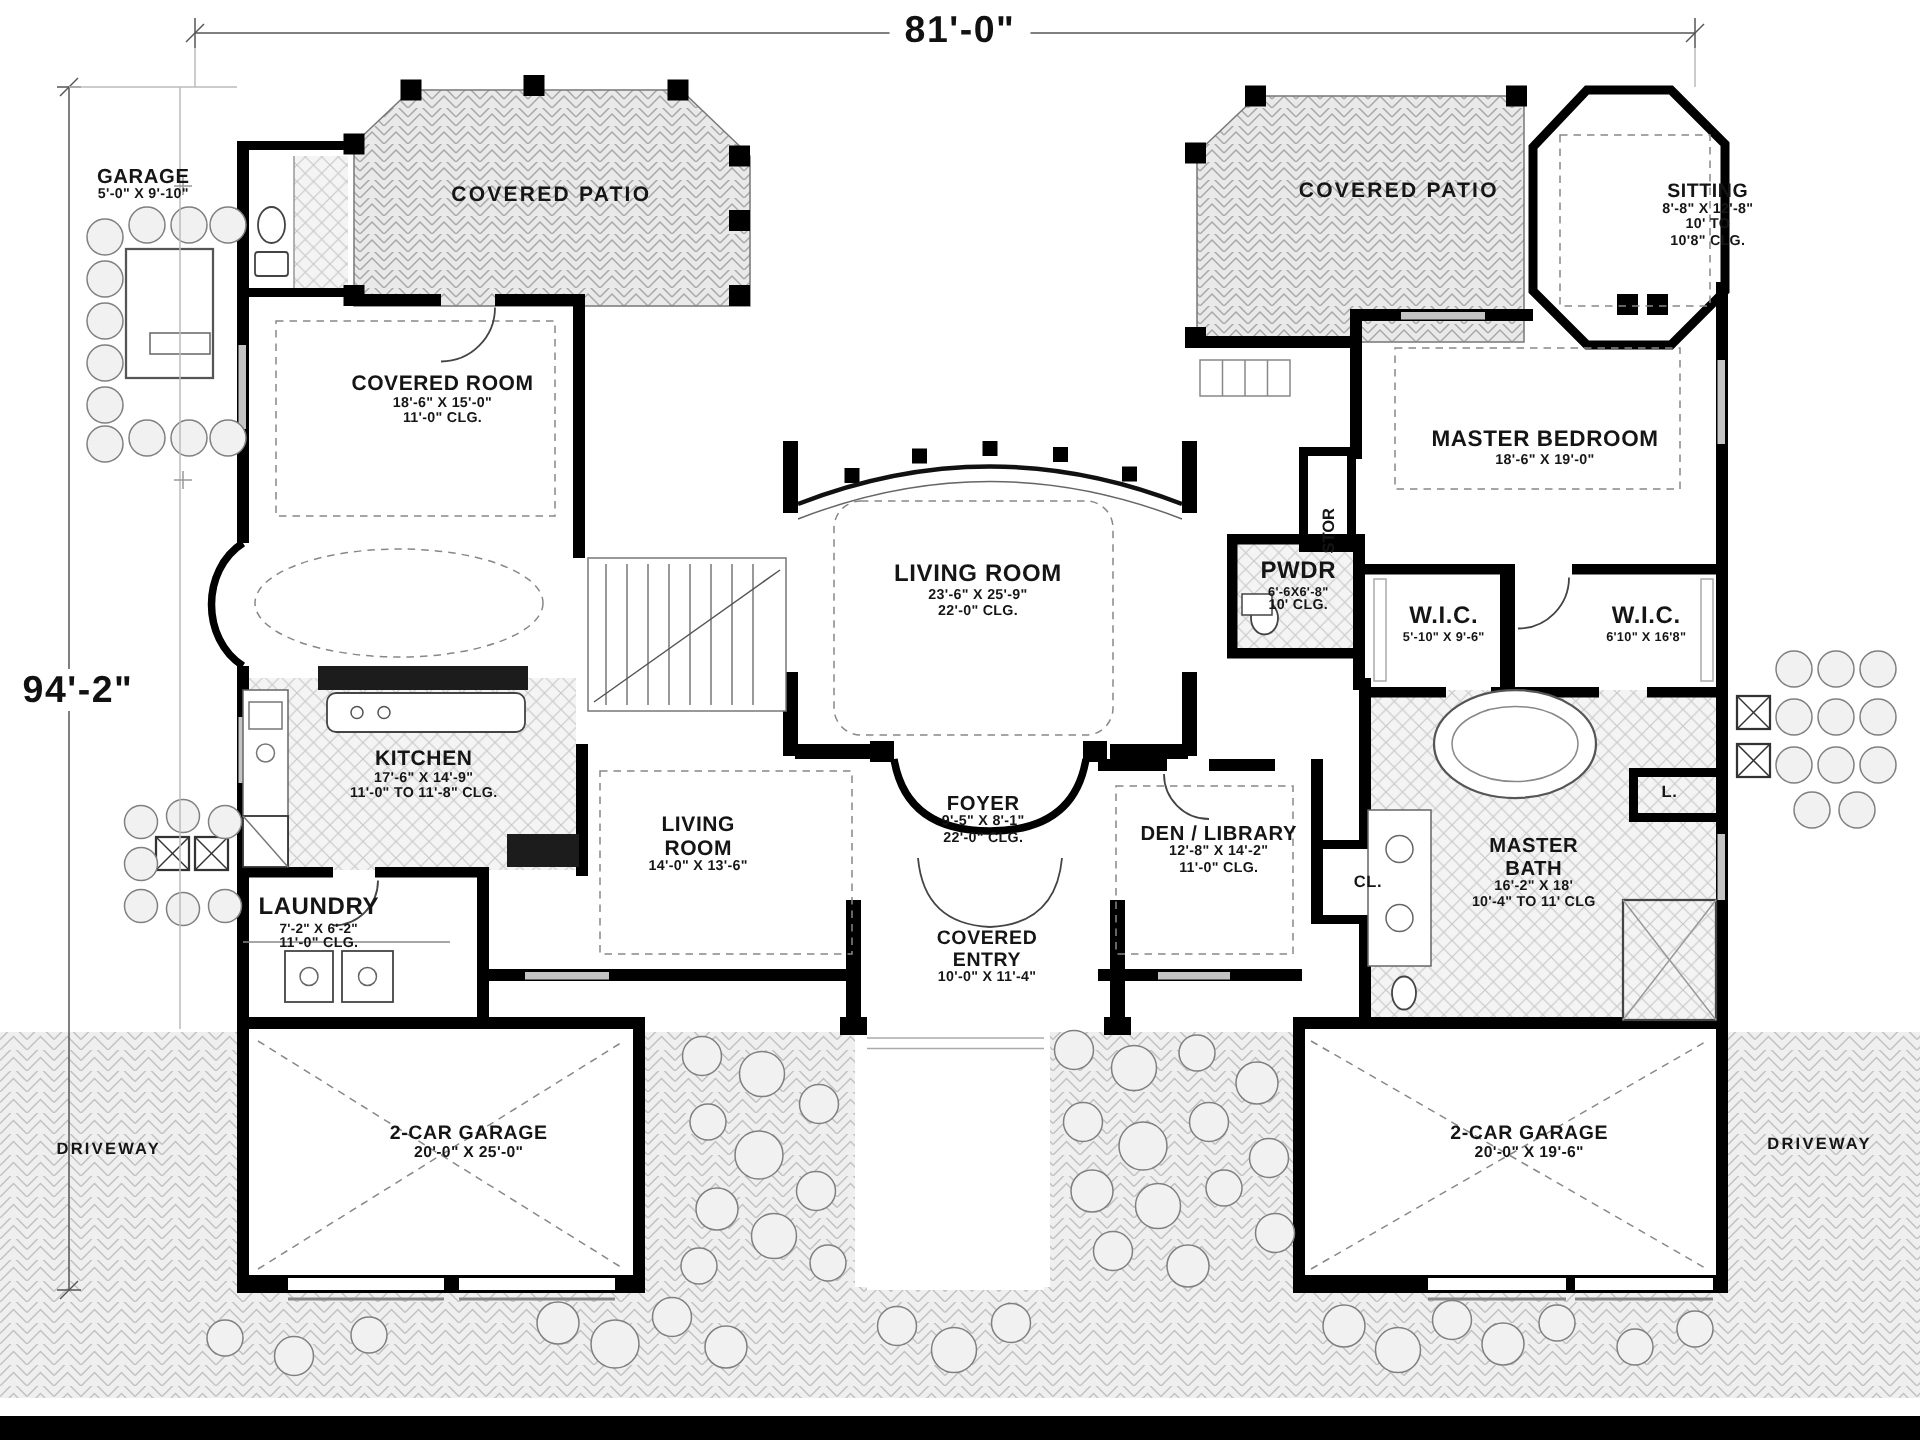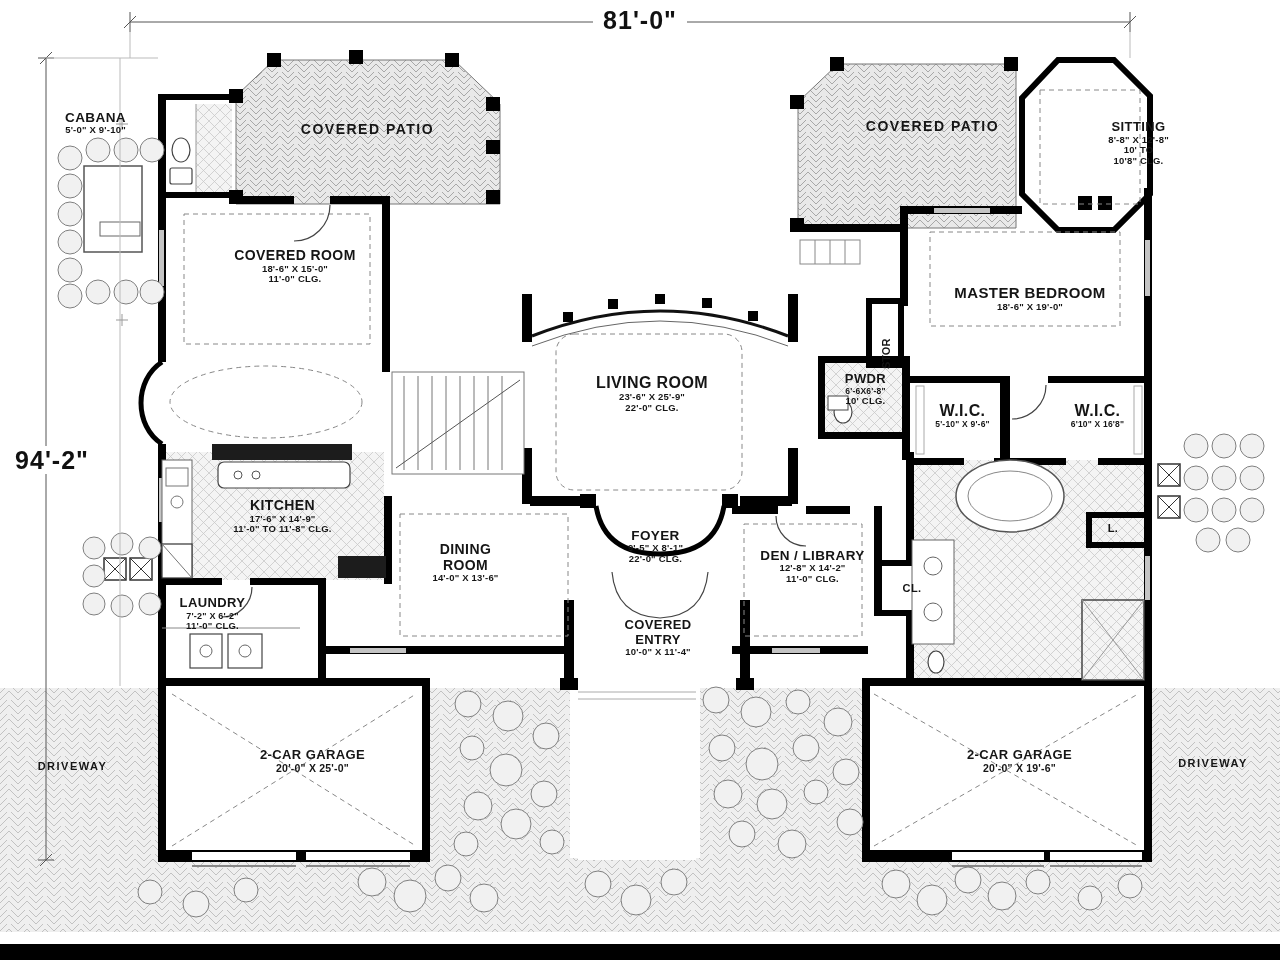--- a/index.html
+++ b/index.html
@@ -4,21 +4,21 @@
 <style>
   html,body{margin:0;padding:0;background:#fff;}
   .plan{position:relative;width:1280px;height:960px;background:#fff;overflow:hidden;
         font-family:"Liberation Sans",sans-serif;}
   svg.draw{position:absolute;left:0;top:0;width:1280px;height:960px;z-index:1;}
   .lbl{position:absolute;text-align:center;color:#151515;line-height:1.12;z-index:2;}
   .lbl span{display:block;}
   .nm{font-weight:700;letter-spacing:.4px;}
   .sz{font-weight:700;font-size:9.5px;letter-spacing:.2px;}
   .n17{font-size:13px;} .n16{font-size:16px;} .n15{font-size:15px;} .n14{font-size:14px;}
-  .n135{font-size:13.5px;} .n13{font-size:13px;} .n125{font-size:13px;} .n12{font-size:16px;}
+  .n135{font-size:13.5px;} .n13{font-size:13px;} .n125{font-size:16px;} .n12{font-size:16px;}
   .n11{font-size:11px;}
   .ls{letter-spacing:1.5px;}
   .dim{position:absolute;z-index:3;text-align:center;font-weight:700;color:#111;}
   .dim span{background:#fff;padding:0 10px;font-size:25px;letter-spacing:1px;}
   .vert{writing-mode:vertical-rl;transform:rotate(180deg);font-weight:700;font-size:11px;color:#151515;}
 </style>
 </head>
 <body>
 
 <div class="plan">
@@ -367,21 +367,21 @@
 </svg>
 
 <div class="dim" style="left:540px;top:6px;width:200px;">
   <span>81'-0"</span>
 </div>
 <div class="dim" style="left:0px;top:446px;width:104px;">
   <span>94'-2"</span>
 </div>
 
 <div class="lbl" style="left:28px;top:110px;width:135px;">
-  <span class="nm n135">CABANA</span>
+  <span class="nm n135">GARAGE</span>
   <span class="sz">5'-0" X 9'-10"</span>
 </div>
 
 <div class="lbl" style="left:280px;top:122px;width:175px;">
   <span class="nm n14 ls">COVERED PATIO</span>
 </div>
 
 <div class="lbl" style="left:845px;top:119px;width:175px;">
   <span class="nm n14 ls">COVERED PATIO</span>
 </div>
@@ -431,41 +431,47 @@
   <span class="sz" style="font-size:8.5px;">6'10" X 16'8"</span>
 </div>
 
 <div class="lbl" style="left:190px;top:498px;width:185px;text-align:center;">
   <span class="nm n14">KITCHEN</span>
   <span class="sz">17'-6" X 14'-9"</span>
   <span class="sz">11'-0" TO 11'-8" CLG.</span>
 </div>
 
 <div class="lbl" style="left:398px;top:542px;width:135px;">
-  <span class="nm n14">DINING</span>
+  <span class="nm n14">LIVING</span>
   <span class="nm n14">ROOM</span>
   <span class="sz">14'-0" X 13'-6"</span>
 </div>
 
 <div class="lbl" style="left:598px;top:528px;width:115px;">
   <span class="nm n135">FOYER</span>
   <span class="sz">9'-5" X 8'-1"</span>
   <span class="sz">22'-0" CLG.</span>
 </div>
 
 <div class="lbl" style="left:730px;top:548px;width:165px;">
   <span class="nm n135">DEN / LIBRARY</span>
   <span class="sz">12'-8" X 14'-2"</span>
   <span class="sz">11'-0" CLG.</span>
 </div>
 
 <div class="lbl" style="left:882px;top:582px;width:60px;">
   <span class="nm n11">CL.</span>
 </div>
 
+<div class="lbl" style="left:945px;top:556px;width:155px;">
+  <span class="nm n135">MASTER</span>
+  <span class="nm n135">BATH</span>
+  <span class="sz">16'-2" X 18'</span>
+  <span class="sz">10'-4" TO 11' CLG</span>
+</div>
 
 <div class="lbl" style="left:1097px;top:522px;width:32px;">
   <span class="nm n11">L.</span>
 </div>
 
 <div class="lbl" style="left:150px;top:596px;width:125px;">
   <span class="nm n125">LAUNDRY</span>
   <span class="sz" style="font-size:9px;">7'-2" X 6'-2"</span>
   <span class="sz">11'-0" CLG.</span>
 </div>

